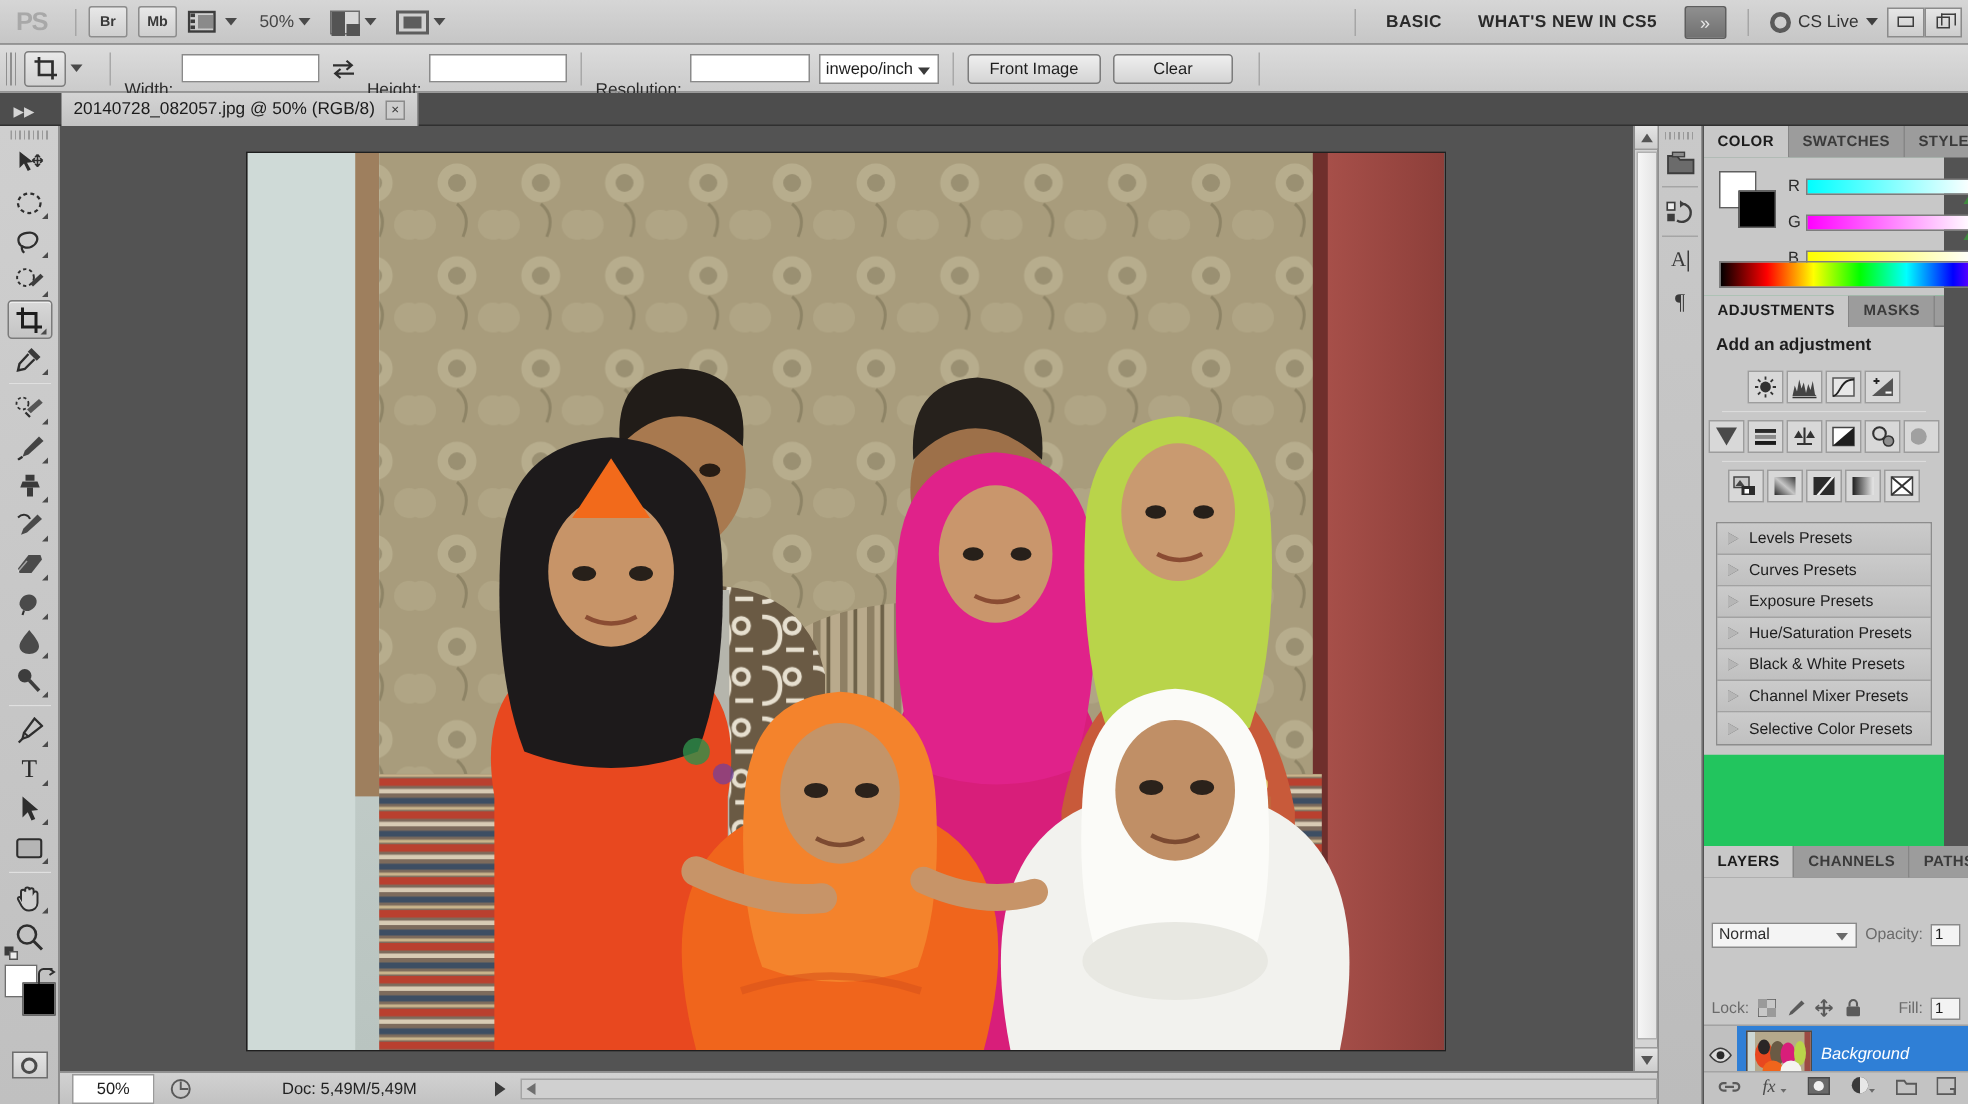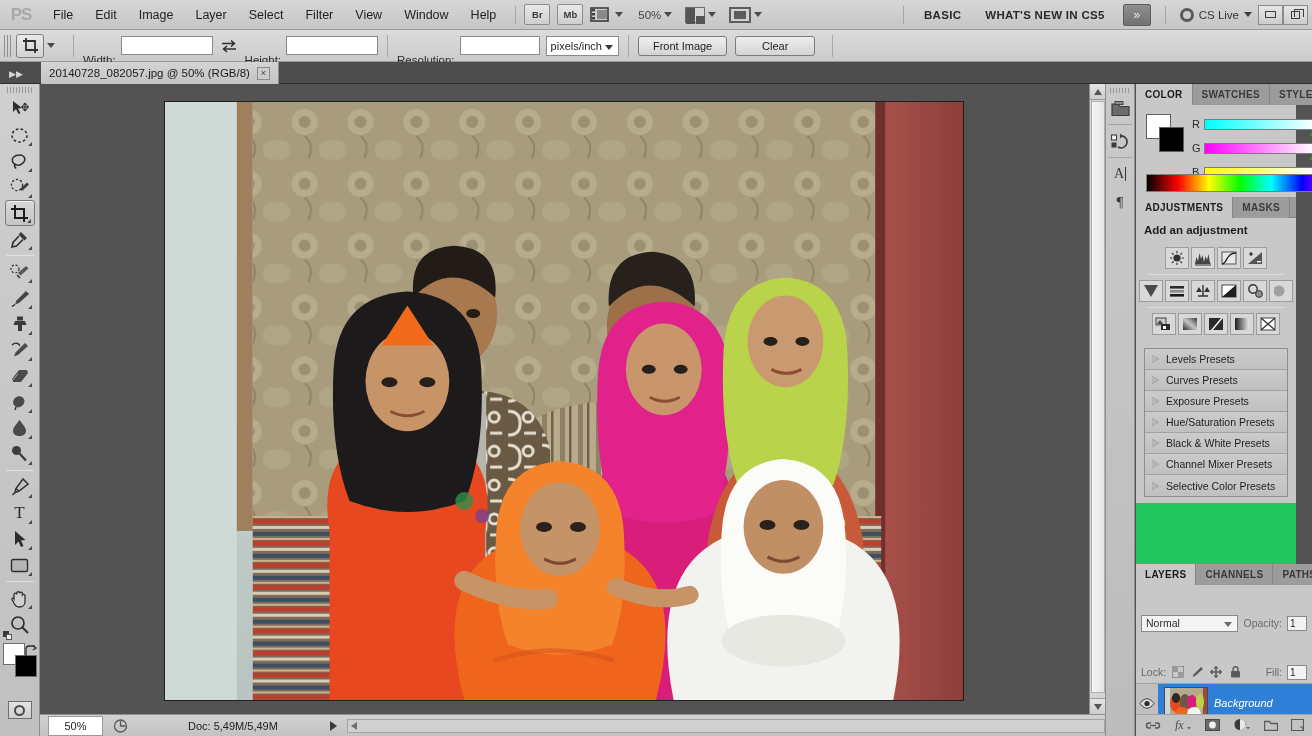--- a/index.html
+++ b/index.html
@@ -295,31 +295,20 @@
     font-family:"Liberation Sans",sans-serif;
   }
 </style>
 </head>
 <body>
 
 <div class="app">
 
   <div class="menubar">
     <div class="ps-logo">PS</div>
-    <div id="menu-items" style="display:flex">
-        <div class="menu-item">File</div>
-        <div class="menu-item">Edit</div>
-        <div class="menu-item">Image</div>
-        <div class="menu-item">Layer</div>
-        <div class="menu-item">Select</div>
-        <div class="menu-item">Filter</div>
-        <div class="menu-item">View</div>
-        <div class="menu-item">Window</div>
-        <div class="menu-item">Help</div>
-      </div>
 
     <div class="mb-sep"></div>
 
     <div class="icon-btn">Br</div>
     <div class="icon-btn">Mb</div>
 
     <div class="filmstrip">
       <svg width="20" height="17" viewBox="0 0 20 17">
         <rect x="1" y="2" width="17" height="13" fill="none" stroke="#3d3d3d" stroke-width="1.6"></rect>
         <rect x="2" y="3" width="3" height="2.4" fill="#3d3d3d"></rect>
@@ -386,21 +375,21 @@
 
     <div class="ob-label">Height:</div>
     <input class="ob-input" style="width: 92px;" value="">
 
     <div class="ob-sep"></div>
 
     <div class="ob-label">Resolution:</div>
     <input class="ob-input" style="width: 80px;" value="">
     <div style="width:6px"></div>
     <div class="ob-select">
-      <span>pixels/inch</span>
+      <span>inwepo/inch</span>
     </div>
 
     <div class="ob-sep"></div>
 
     <div class="ob-btn">Front Image</div>
     <div class="ob-btn">Clear</div>
     <div class="ob-sep"></div>
   </div>
 
   <div class="tabbar">

